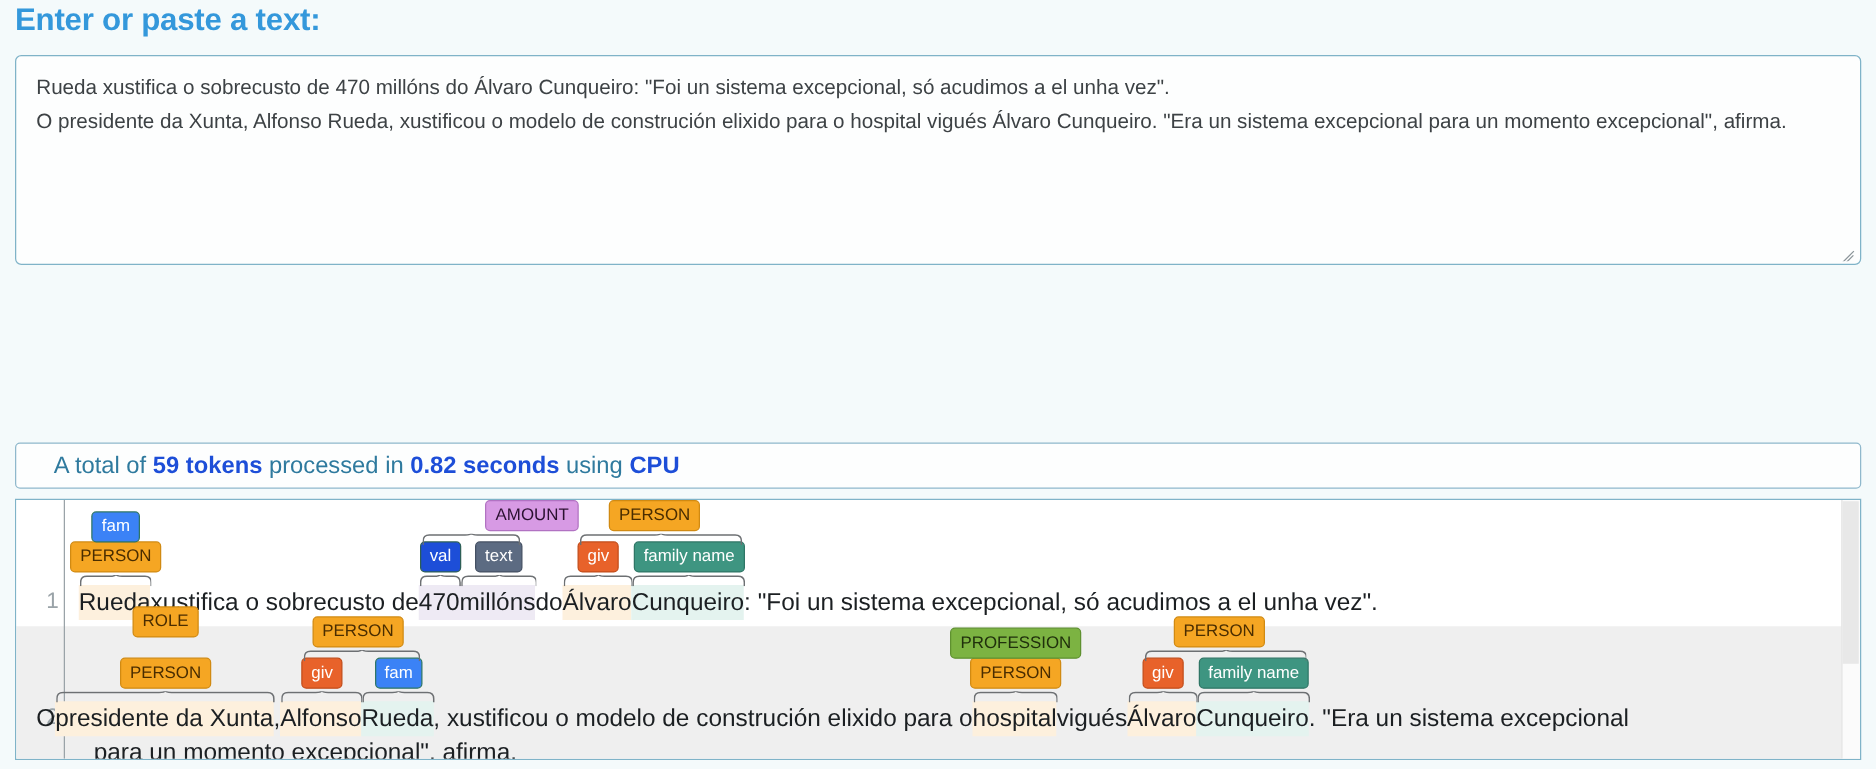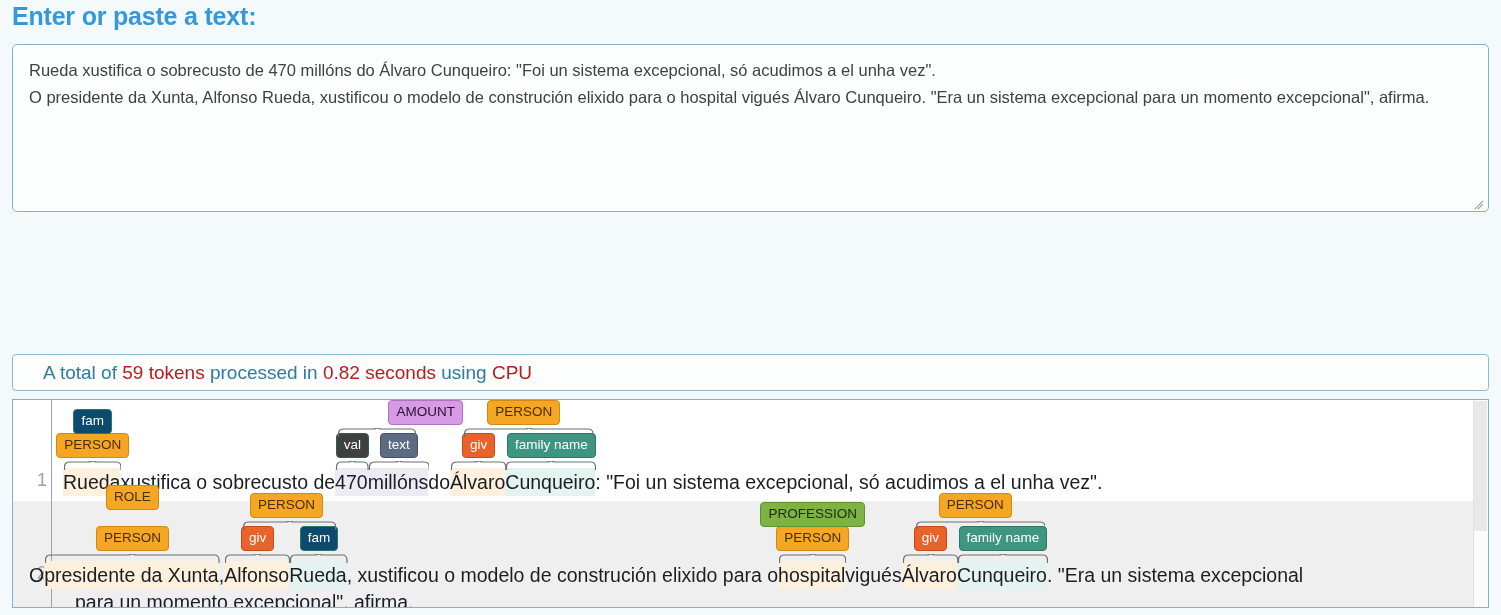--- a/index.html
+++ b/index.html
@@ -97,21 +97,21 @@
   .status {
     position: absolute; left: 12px; top: 354px;
     width: 1477px; height: 37px;
     border: 1px solid #8fb8cc; border-radius: 4px;
     background: #fdfefe;
   }
   .status .txt {
     position: absolute; left: 30px; top: 7px;
     font-size: 19px; color: #2f7a9e;
   }
-  .status b { color: #b91c1c; font-weight: normal; }
+  .status b { color: #1d4ed8; font-weight: bold; }
 
   
   .annot {
     position: absolute; left: 12px; top: 399px;
     width: 1477px; height: 209px;
     border: 1px solid #7fb3c8; background: #fff;
     overflow: hidden;
   }
   .gutter-line {
     position: absolute; left: 38px; top: 0; bottom: 0; width: 1px; background: #9aa3a8;
@@ -150,25 +150,25 @@
   
   .chip {
     position: absolute; white-space: nowrap;
     font-size: 13.5px; line-height: 1;
     padding: 4px 7px 5px 7px;
     border-radius: 4px;
     color: #1f2426;
     text-align: center;
   }
   .chip.c-person    { background: #f5a623; border: 1px solid #d18a12; color: #4a2d00; }
-  .chip.c-fam       { background: #0c4a6e; border: 1px solid #2f7666; color: #ffffff; }
+  .chip.c-fam       { background: #3b82f6; border: 1px solid #2f7666; color: #ffffff; }
   .chip.c-famname   { background: #3e9581; border: 1px solid #2f7666; color: #ffffff; }
   .chip.c-giv       { background: #e8622a; border: 1px solid #c24c1a; color: #ffffff; }
   .chip.c-amount    { background: #d79ae4; border: 1px solid #b172c2; color: #2a1030; }
-  .chip.c-val       { background: #404040; border: 1px solid #2d5f57; color: #ffffff; }
+  .chip.c-val       { background: #1d4ed8; border: 1px solid #2d5f57; color: #ffffff; }
   .chip.c-unit      { background: #5c6b82; border: 1px solid #445063; color: #ffffff; }
   .chip.c-role      { background: #f5a623; border: 1px solid #d18a12; color: #4a2d00; }
   .chip.c-prof      { background: #7cb342; border: 1px solid #5f9130; color: #20300c; }
 
   
   .brace { position: absolute; pointer-events: none; }
 </style>
 </head>
 <body>
 

